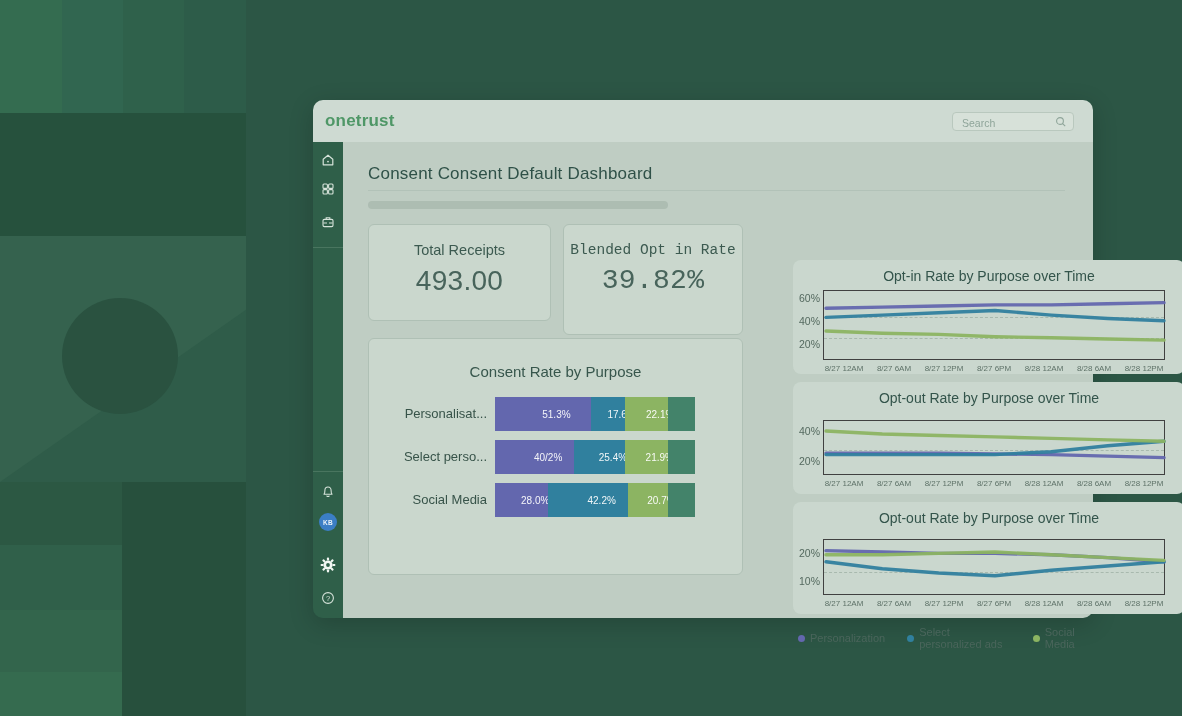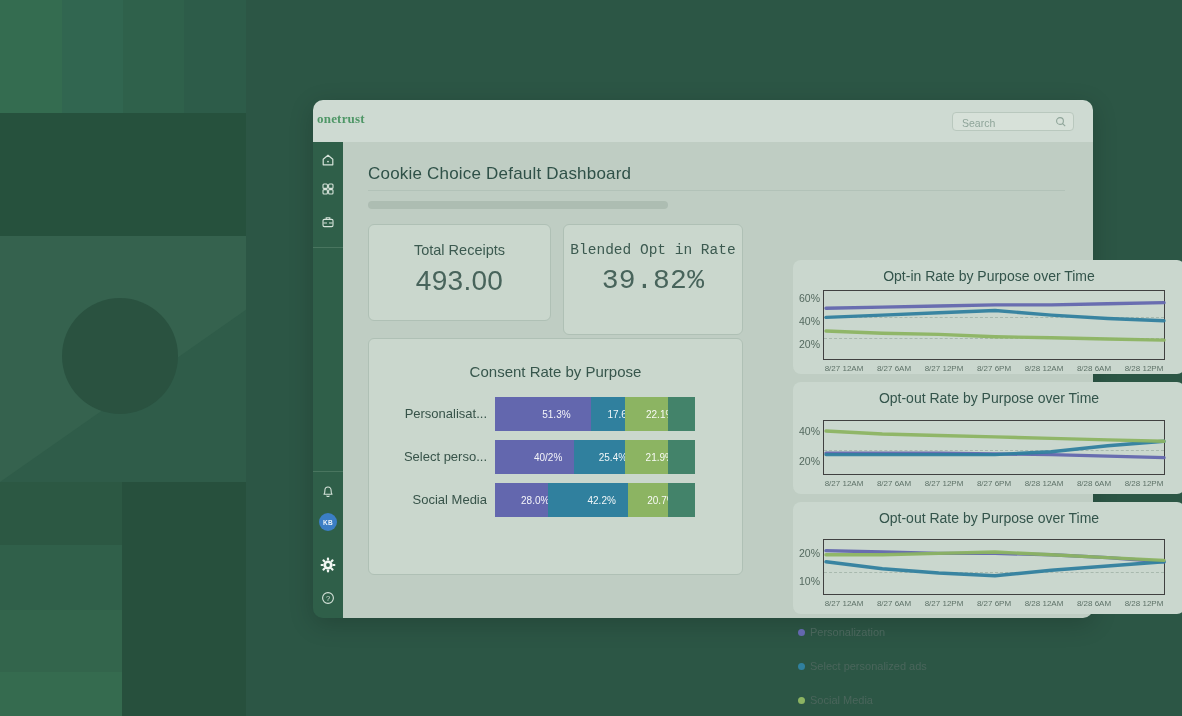--- a/index.html
+++ b/index.html
@@ -18,21 +18,21 @@
   .band-mid .circ { position:absolute; left:62px; top:62px; width:116px; height:116px; border-radius:50%; background:#2A5240; }
   .bs1 { left:0; top:482px; width:122px; height:63px; background:#2C5843; }
   .bs2 { left:0; top:545px; width:122px; height:65px; background:#30604A; }
   .bs3 { left:0; top:610px; width:122px; height:62px; background:#33654C; }
   .bs4 { left:0; top:672px; width:122px; height:44px; background:#356B4F; }
   .bcol-dark { left:122px; top:482px; width:124px; height:234px; background:#27503D; }
 
   
   .window { position:absolute; left:313px; top:100px; width:780px; height:518px; border-radius:10px; box-shadow:0 6px 24px rgba(0,0,0,0.18); }
   .topbar { position:absolute; left:0; top:0; width:780px; height:42px; background:#CEDAD2; border-radius:10px 10px 0 0; }
-  .logo { position:absolute; left:4px; top:11px; font-size:13px; font-weight:700; letter-spacing:0.2px; color:#4F9767;font-family:Liberation Serif, serif; }
+  .logo { position:absolute; left:12px; top:11px; font-size:17px; font-weight:700; letter-spacing:0.2px; color:#4F9767; }
   .search-box { position:absolute; left:639px; top:12px; width:122px; height:19px; background:#D7E1D9; border:1px solid #B9C8BE; border-radius:4px; }
   .search-box input { width:100%; height:100%; background:transparent; border:none; outline:none; font-family:"Liberation Sans",sans-serif; font-size:10.5px; color:#5E7268; padding:0 20px 0 9px; }
   .search-box input::placeholder { color:#8FA59A; opacity:1; }
   .search-ic { position:absolute; right:6px; top:3px; }
 
   .sidebar { position:absolute; left:0; top:42px; width:30px; height:476px; background:#2F5F49; border-radius:0 0 0 10px; }
   .side-ic { position:absolute; left:8px; width:14px; height:14px; cursor:pointer; }
   .side-div { position:absolute; left:0; width:30px; border-top:1px solid #49755F; }
   .avatar { position:absolute; left:6px; width:18px; height:18px; border-radius:50%; background:#3B7EC5; color:#EAF2F8; font-size:6.5px; font-weight:700; display:flex; align-items:center; justify-content:center; letter-spacing:0.2px; }
 
@@ -62,21 +62,21 @@
   .tcard2 { top:240px; height:112px; }
   .tcard3 { top:360px; height:112px; }
   .tcard-title { position:absolute; top:8px; width:100%; text-align:center; font-size:14px; color:#33544B; }
   .plot { position:absolute; left:30px; width:342px; border:1px solid #404040; }
   .plot svg { position:absolute; left:0; top:0; overflow:visible; }
   .ytick { position:absolute; left:-36px; width:32px; text-align:right; font-size:10.5px; color:#54695F; }
   .dash-line { position:absolute; left:0; width:100%; border-top:1px dashed #A8B9AE; }
   .xlabels { position:absolute; left:26px; width:350px; display:flex; font-size:8px; color:#5E7268; }
   .xlabels span { flex:1; text-align:center; white-space:nowrap; }
 
-  .time-legend { position:absolute; left:455px; top:484px; display:flex; gap:22px; font-size:11px; color:#4A655B;flex-direction:column; }
+  .time-legend { position:absolute; left:455px; top:484px; display:flex; gap:22px; font-size:11px; color:#4A655B; }
 </style>
 </head>
 <body>
 
 <div class="bg-shape strip1"></div>
 <div class="bg-shape strip2"></div>
 <div class="bg-shape strip3"></div>
 <div class="bg-shape strip4"></div>
 <div class="bg-shape band-dark"></div>
 <div class="bg-shape band-mid">
@@ -144,21 +144,21 @@
       </g>
       <circle cx="8" cy="8" r="1.9" fill="#2F5F49"></circle>
     </svg>
     <svg class="side-ic" style="top:449px" viewBox="0 0 14 14">
       <circle cx="7" cy="7" r="5.4" fill="none" stroke="#D6E3DA" stroke-width="1.1"></circle>
       <text x="7" y="9.6" text-anchor="middle" font-size="7.5" fill="#D6E3DA" font-family="Liberation Sans, sans-serif">?</text>
     </svg>
   </div>
 
   <div class="content">
-    <div class="page-title">Cookie Choice Default Dashboard</div>
+    <div class="page-title">Consent Consent Default Dashboard</div>
     <div class="title-div"></div>
     <div class="skeleton"></div>
 
     <div class="card kpi1">
       <div class="kpi-label">Total Receipts</div>
       <div class="kpi-value">493.00</div>
     </div>
     <div class="card kpi2">
       <div class="kpi-label">Blended Opt in Rate</div>
       <div class="kpi-value">39.82%</div>

